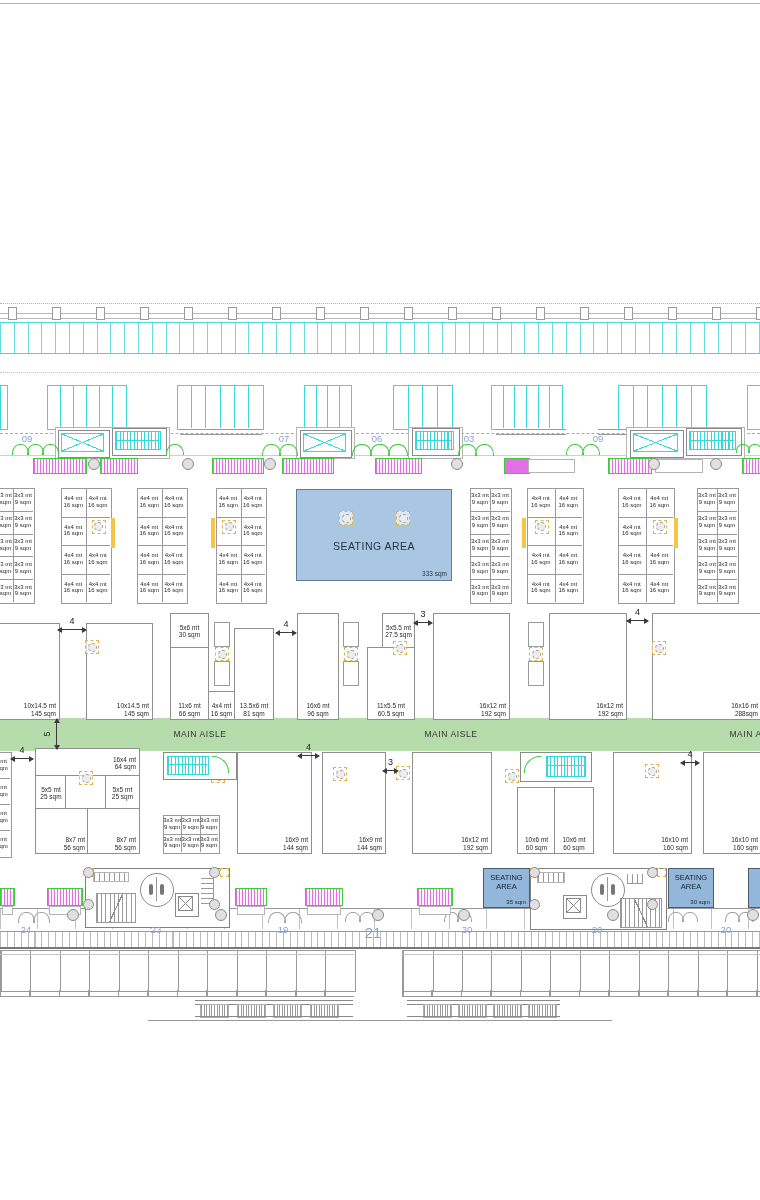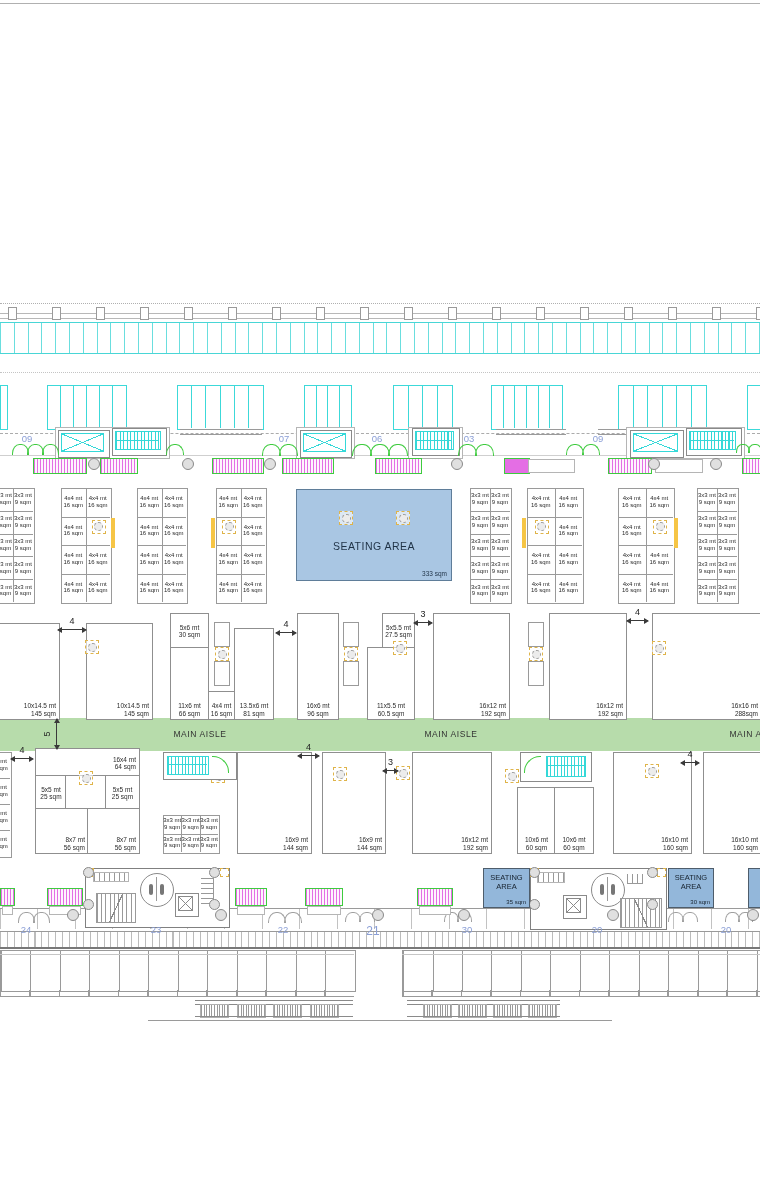--- a/index.html
+++ b/index.html
@@ -641,18 +641,18 @@
       <div style="position: absolute; left: 0px; right: 0px; top: 4px; text-align: center; font-size: 7.5px; line-height: 1.2; color: rgb(22, 34, 46);">SEATING AREA</div>
       <div style="position: absolute; right: 3px; bottom: 2px; font-size: 6px; color: rgb(22, 34, 46);">35 sqm</div>
     </div>
     <div style="position: absolute; left: 668px; top: 868px; width: 44px; height: 38px; background: rgb(147, 183, 218); border: 1px solid rgb(78, 93, 107);">
       <div style="position: absolute; left: 0px; right: 0px; top: 4px; text-align: center; font-size: 7.5px; line-height: 1.2; color: rgb(22, 34, 46);">SEATING AREA</div>
       <div style="position: absolute; right: 3px; bottom: 2px; font-size: 6px; color: rgb(22, 34, 46);">30 sqm</div>
     </div>
     <div style="position: absolute; left: 748px; top: 868px; width: 12px; height: 38px; background: rgb(147, 183, 218); border: 1px solid rgb(78, 93, 107);"></div>
     <div style="position: absolute; left: 26px; top: 924px; white-space: pre; font-size: 9.5px; color: rgb(139, 159, 214); transform: translateX(-50%);">24</div>
     <div style="position: absolute; left: 156px; top: 924px; white-space: pre; font-size: 9.5px; color: rgb(139, 159, 214); transform: translateX(-50%);">23</div>
-    <div style="position: absolute; left: 283px; top: 924px; white-space: pre; font-size: 9.5px; color: rgb(139, 159, 214); transform: translateX(-50%);">22</div>
-    <div style="position: absolute; left: 373px; top: 924px; white-space: pre; font-size: 12px; color: rgb(139, 159, 214); transform: translateX(-50%);">21</div>
+    <div style="position: absolute; left: 283px; top: 924px; white-space: pre; font-size: 9.5px; color: rgb(139, 159, 214); transform: translateX(-50%);">19</div>
+    <div style="position: absolute; left: 373px; top: 924px; white-space: pre; font-size: 15px; color: rgb(139, 159, 214); transform: translateX(-50%);">21</div>
     <div style="position: absolute; left: 467px; top: 924px; white-space: pre; font-size: 9.5px; color: rgb(139, 159, 214); transform: translateX(-50%);">30</div>
     <div style="position: absolute; left: 597px; top: 924px; white-space: pre; font-size: 9.5px; color: rgb(139, 159, 214); transform: translateX(-50%);">20</div>
     <div style="position: absolute; left: 726px; top: 924px; white-space: pre; font-size: 9.5px; color: rgb(139, 159, 214); transform: translateX(-50%);">20</div>
   </div>
 
 </body></html>

